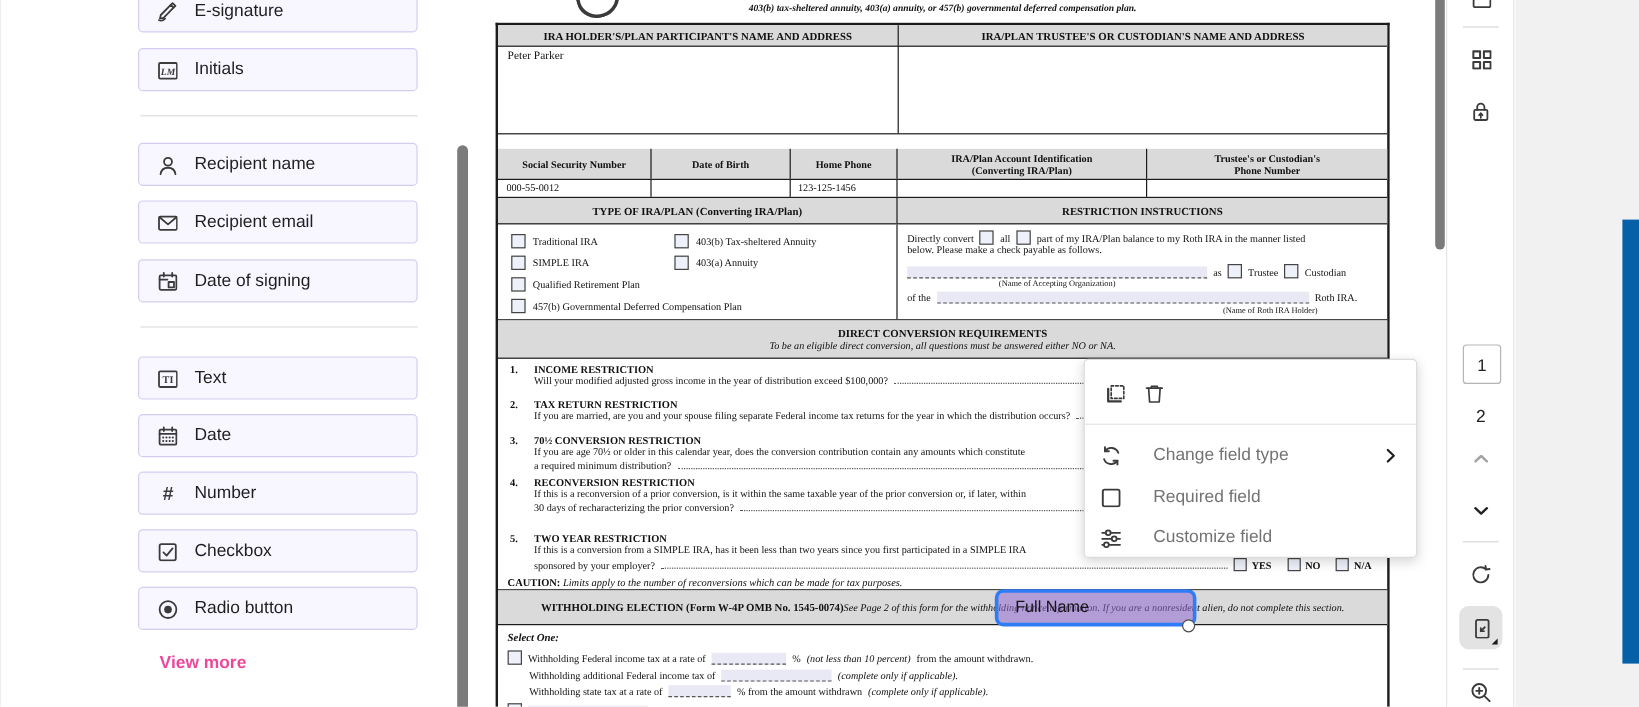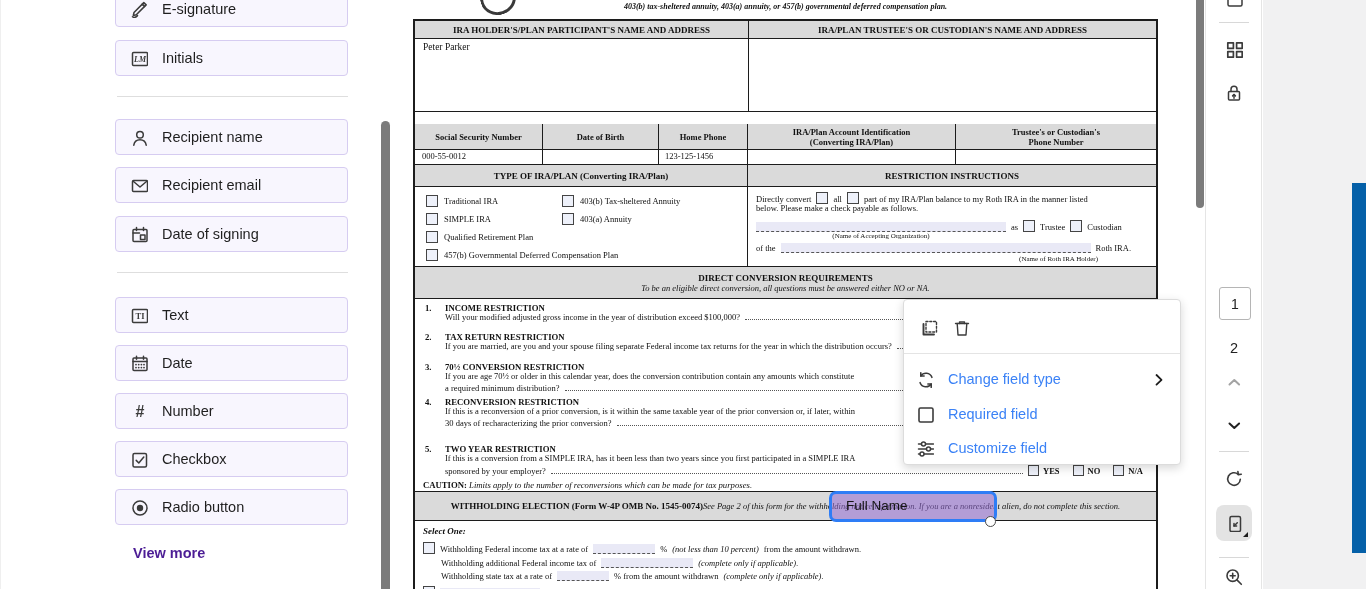--- a/index.html
+++ b/index.html
@@ -9,21 +9,21 @@
   svg.ic{width:18px;height:18px;fill:none;stroke:#3b3b3b;stroke-width:1.5;stroke-linecap:round;stroke-linejoin:round;display:block}
   svg.ic text{stroke:none;fill:#3b3b3b}
 
   
   .sidebar{left:0;top:0;width:392px;height:589px;background:#fff}
   .sideline{left:92px;top:0;width:1px;height:589px;background:#efefef}
   .fbtn{position:absolute;left:115px;width:233px;height:36px;background:#f8f6fe;
         border:1px solid #d6ccf1;border-radius:4px;display:flex;align-items:center;
         gap:14px;padding-left:14px;box-sizing:border-box;font-size:14.5px;color:#1f1f1f}
   .sdiv{position:absolute;left:117px;width:231px;height:1px;background:#dedede}
-  .viewmore{position:absolute;left:133px;top:545px;font-size:14.5px;font-weight:700;color:#4c1d95;cursor:pointer}
+  .viewmore{position:absolute;left:133px;top:545px;font-size:14.5px;font-weight:700;color:#ec4899;cursor:pointer}
   .sthumb{position:absolute;left:381px;top:121px;width:9px;height:468px;background:#7b7b7b;border-radius:5px 5px 0 0}
 
   
   .page{left:392px;top:0;width:804px;height:589px;background:#fff;overflow:hidden}
   .f{font-family:"Liberation Serif",serif;color:#101010}
   .intro{position:absolute;left:21px;top:2px;width:745px;text-align:center;font-size:8px;font-style:italic;font-weight:bold}
   .logoarc{position:absolute;left:88px;top:-19px;width:30px;height:28px;border:3px solid #3a3a3a;border-radius:50%;border-top-color:transparent;transform:rotate(-18deg)}
   .tbl{position:absolute;left:21px;top:19px;width:745px;height:570px;border:2px solid #1c1c1c;border-bottom:none;box-sizing:border-box}
   .row{position:absolute;left:0;right:0;border-bottom:1.6px solid #1c1c1c;box-sizing:border-box}
   .gray{background:#dadada}
@@ -57,21 +57,21 @@
   .fitbg{left:1216px;top:505px;width:36px;height:36px;background:#e3e3e3;border-radius:8px;display:flex;align-items:center;justify-content:center}
   .fitcorner{position:absolute;right:4px;bottom:4px;width:0;height:0;border-left:5px solid transparent;border-bottom:5px solid #1c1c1c}
   .graypanel{left:1263px;top:0;width:103px;height:589px;background:#f1f1f2}
   .bluebar{left:1352px;top:183px;width:14px;height:370px;background:#0560a8}
 
   
   .menu{left:903px;top:299px;width:276px;height:164px;background:#fff;border:1px solid #dcdcdc;border-radius:4px;
         box-shadow:0 3px 10px rgba(0,0,0,.16);z-index:5}
   .menu .iconrow{position:absolute;left:16px;top:18px;display:flex;gap:14px}
   .menu .mdiv{position:absolute;left:0;right:0;top:53px;height:1px;background:#e4e4e4}
-  .mitem{position:absolute;left:12px;right:10px;height:34px;display:flex;align-items:center;gap:14px;font-size:14.5px;color:#3b82f6;cursor:pointer}
+  .mitem{position:absolute;left:12px;right:10px;height:34px;display:flex;align-items:center;gap:27px;font-size:14.5px;color:#737373;cursor:pointer}
   .mchev{position:absolute;right:4px}
 
   
   .fieldbox{left:829px;top:491px;width:168px;height:31px;background:rgba(148,108,212,.55);
             border:3px solid #2e7df6;border-radius:7px;box-sizing:border-box;z-index:4;cursor:move}
   .fieldbox .lbl{position:absolute;left:14px;top:4px;font-size:13.5px;color:#151515}
   .handle{position:absolute;left:153px;top:22px;width:11px;height:11px;border-radius:50%;background:#fff;border:1.5px solid #4a4a4a;box-sizing:border-box}
 </style>
 </head>
 <body>

